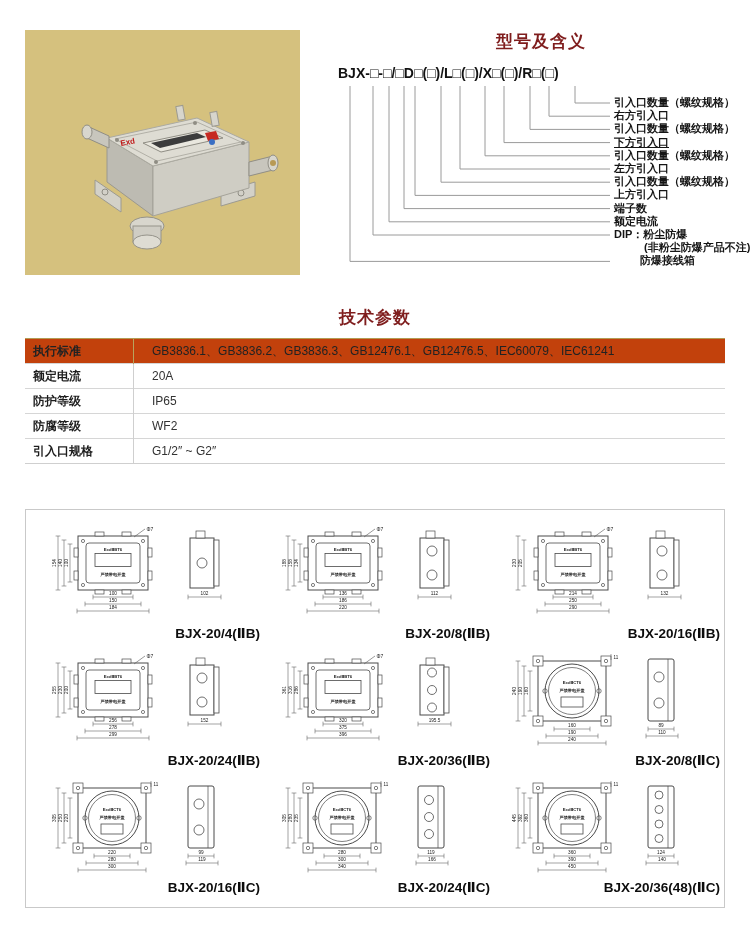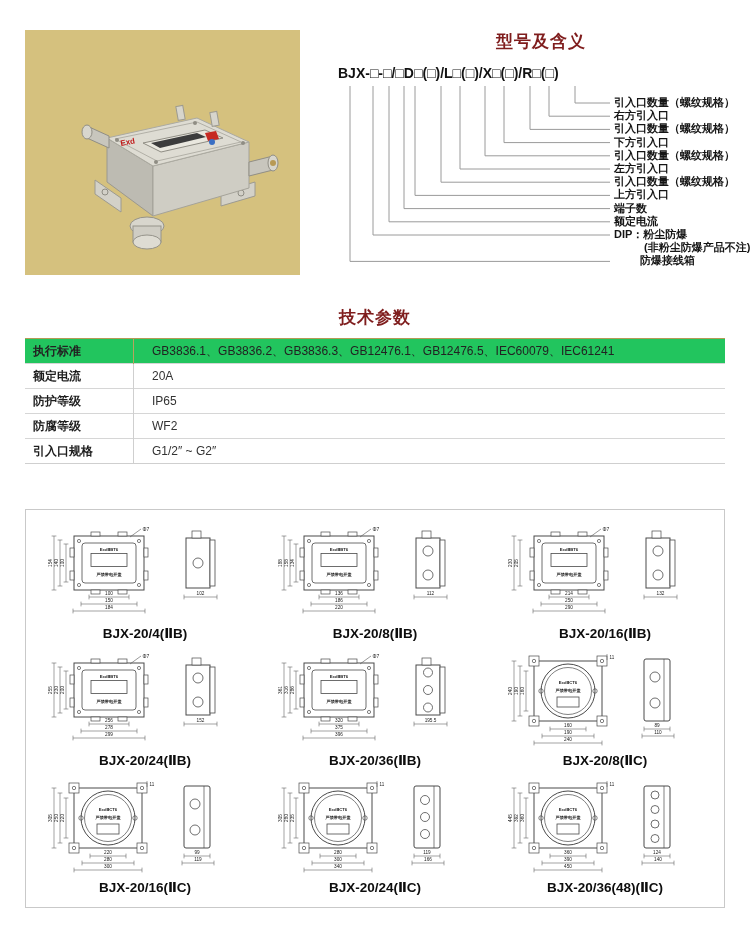--- a/index.html
+++ b/index.html
@@ -19,28 +19,28 @@
   #model-diagram svg{position:absolute;left:0;top:0;}
   .md-label{position:absolute;font-size:11px;font-weight:bold;color:#151515;white-space:nowrap;line-height:13px;}
 
   
   #tech-section{position:absolute;left:25px;top:306px;width:700px;}
   #tech-table{width:100%;border-collapse:collapse;margin-top:9px;font-size:12px;color:#333;
               border-top:1px solid #bdbdbd;border-bottom:1px solid #cfcfcf;}
   #tech-table td{padding:3.5px 8px;border-top:1px solid #d6d6d6;height:13px;}
   #tech-table td.lbl{width:92px;font-weight:bold;color:#1d1d1d;}
   #tech-table td.val{border-left:1px solid #cfcfcf;padding-left:18px;}
-  #tech-table tr.hl td{background:#22c55e;border-top:1px solid #b39b55;color:#222;}
+  #tech-table tr.hl td{background:#c2410c;border-top:1px solid #b39b55;color:#222;}
   #tech-table tr.hl td.val{border-left-color:#b8a35e;}
 
   
   #dims-section{position:absolute;left:25px;top:500px;width:700px;}
   #drawings-box{margin-top:9px;border:1px solid #c9c9c9;background:#fff;}
   #drawings-grid{display:grid;grid-template-columns:repeat(3,1fr);row-gap:10px;padding:14px 4px 12px;}
-  .drawing-cell{display:flex;flex-direction:column;align-items:center;}
+  .drawing-cell{display:flex;flex-direction:column;align-items:flex-end;}
   .drawing-caption{font-weight:bold;font-size:13.5px;color:#0d0d0d;margin-top:1px;white-space:nowrap;}
   svg text{font-family:"Liberation Sans","DejaVu Sans",sans-serif;}
 </style>
 </head>
 <body>
 
 <div id="photo-area">
   <svg width="275" height="245" viewBox="0 0 275 245">
     <rect x="0" y="0" width="275" height="245" fill="#d5c17e"></rect>
 
@@ -107,21 +107,21 @@
         <line x1="51" y1="3" x2="51" y2="138.8" stroke="#9a9a9a" stroke-width="1"></line>
         <line x1="51" y1="138.8" x2="272" y2="138.8" stroke="#9a9a9a" stroke-width="1"></line>
         <line x1="35" y1="3" x2="35" y2="152" stroke="#9a9a9a" stroke-width="1"></line>
         <line x1="35" y1="152" x2="272" y2="152" stroke="#9a9a9a" stroke-width="1"></line>
         <line x1="12" y1="3" x2="12" y2="178.39999999999998" stroke="#9a9a9a" stroke-width="1"></line>
         <line x1="12" y1="178.39999999999998" x2="272" y2="178.39999999999998" stroke="#9a9a9a" stroke-width="1"></line>
       </svg>
       <div class="md-label" style="left: 276px; top: 13px;">引入口数量（螺纹规格）</div>
       <div class="md-label" style="left: 276px; top: 26.2px;">右方引入口</div>
       <div class="md-label" style="left: 276px; top: 39.4px;">引入口数量（螺纹规格）</div>
-      <div class="md-label" style="left: 276px; top: 52.6px;">下方引入口</div>
+      <div class="md-label" style="left: 276px; top: 52.6px; text-decoration: underline;">下方引入口</div>
       <div class="md-label" style="left: 276px; top: 65.8px;">引入口数量（螺纹规格）</div>
       <div class="md-label" style="left: 276px; top: 79px;">左方引入口</div>
       <div class="md-label" style="left: 276px; top: 92.2px;">引入口数量（螺纹规格）</div>
       <div class="md-label" style="left: 276px; top: 105.4px; text-align: right;">上方引入口</div>
       <div class="md-label" style="left: 276px; top: 118.6px;">端子数</div>
       <div class="md-label" style="left: 276px; top: 131.8px;">额定电流</div>
       <div class="md-label" style="left: 276px; top: 145px;">DIP：粉尘防爆</div>
       <div class="md-label" style="left: 306px; top: 158.2px;">(非粉尘防爆产品不注)</div>
       <div class="md-label" style="left: 276px; top: 171.4px; margin-left: 26px;">防爆接线箱</div>
     </div>

